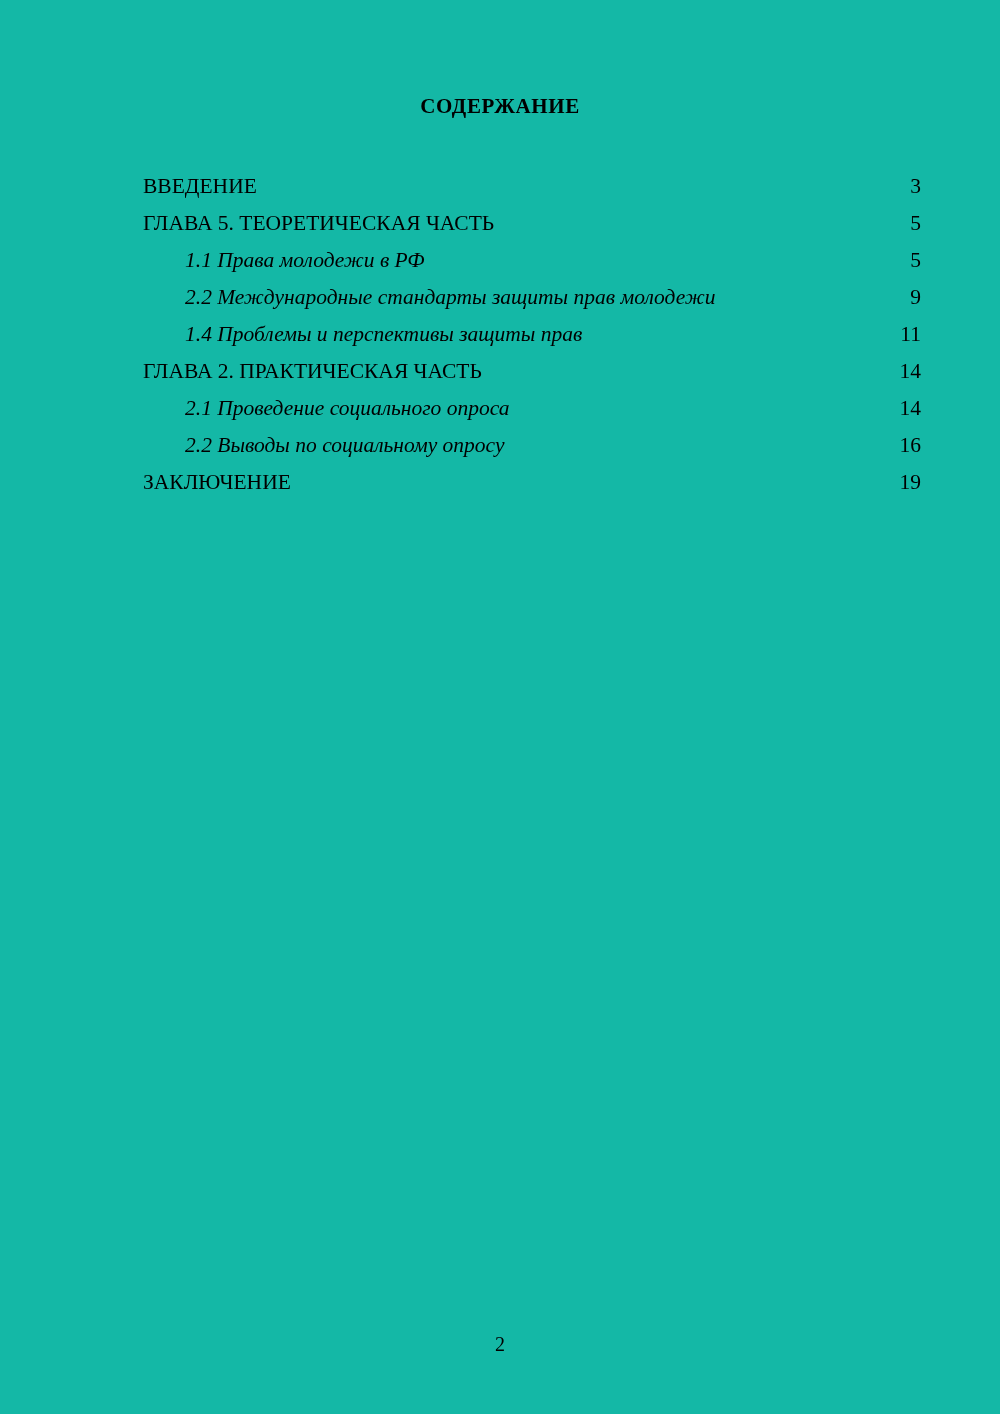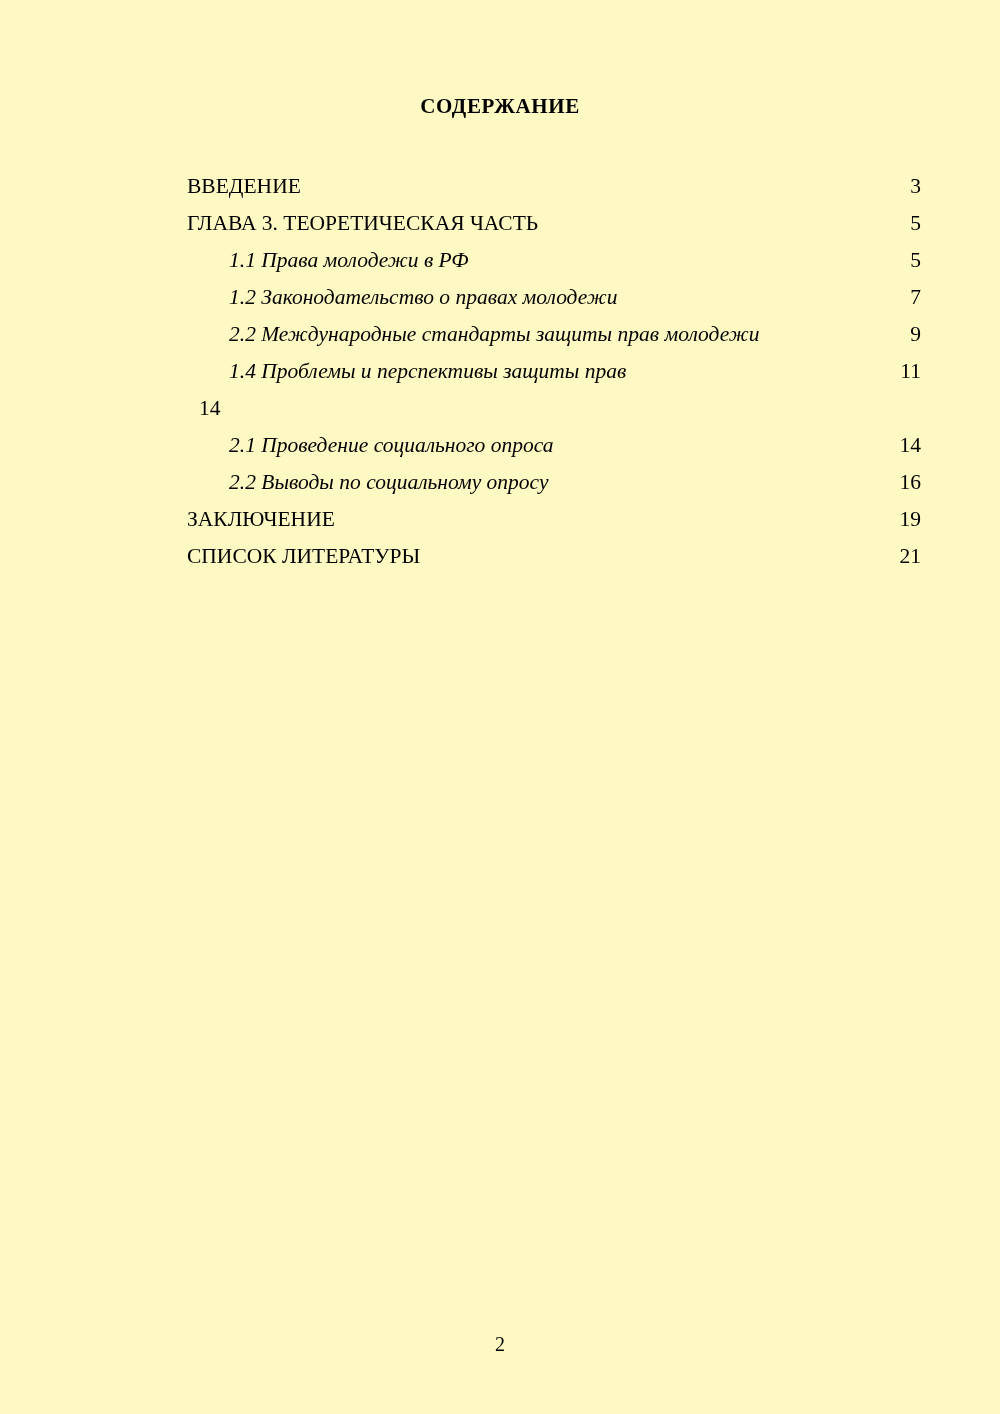--- a/index.html
+++ b/index.html
@@ -4,21 +4,21 @@
 <style>
   html, body {
     margin: 0;
     padding: 0;
     background: #ffffff;
   }
   .page {
     position: relative;
     width: 1000px;
     height: 1414px;
-    background: #fef9c3;
+    background: #14b8a6;
     font-family: "Liberation Serif", "DejaVu Serif", serif;
     color: #000000;
     box-sizing: border-box;
     overflow: hidden;
   }
   .doc-title {
     text-align: center;
     font-weight: bold;
     font-size: 21px;
     letter-spacing: 0.6px;
@@ -34,21 +34,20 @@
     left: 143px;
     width: 778px;
   }
   .toc-entry {
     display: flex;
     align-items: baseline;
     justify-content: space-between;
     font-size: 21.5px;
     line-height: 37px;
     white-space: nowrap;
-    margin-left: 44px;
   }
   .toc-entry .label {
     flex: 0 1 auto;
   }
   .toc-entry .page-num {
     flex: 0 0 auto;
     text-align: right;
     padding-left: 12px;
   }
   .level-1 > .label {
@@ -73,55 +72,48 @@
 <div class="page">
 
   <h1 class="doc-title">СОДЕРЖАНИЕ</h1>
 
   <ul class="toc">
       <li class="toc-entry level-1">
         <span class="label">ВВЕДЕНИЕ</span>
         <span class="page-num">3</span>
       </li>
       <li class="toc-entry level-1">
-        <span class="label">ГЛАВА 3. ТЕОРЕТИЧЕСКАЯ ЧАСТЬ</span>
+        <span class="label">ГЛАВА 5. ТЕОРЕТИЧЕСКАЯ ЧАСТЬ</span>
         <span class="page-num">5</span>
       </li>
       <li class="toc-entry level-2">
         <span class="label">1.1 Права молодежи в РФ</span>
         <span class="page-num">5</span>
-      </li>
-      <li class="toc-entry level-2">
-        <span class="label">1.2 Законодательство о правах молодежи</span>
-        <span class="page-num">7</span>
       </li>
       <li class="toc-entry level-2">
         <span class="label">2.2 Международные стандарты защиты прав молодежи</span>
         <span class="page-num">9</span>
       </li>
       <li class="toc-entry level-2">
         <span class="label">1.4 Проблемы и перспективы защиты прав</span>
         <span class="page-num">11</span>
       </li>
       <li class="toc-entry level-1">
+        <span class="label">ГЛАВА 2. ПРАКТИЧЕСКАЯ ЧАСТЬ</span>
         <span class="page-num">14</span>
       </li>
       <li class="toc-entry level-2">
         <span class="label">2.1 Проведение социального опроса</span>
         <span class="page-num">14</span>
       </li>
       <li class="toc-entry level-2">
         <span class="label">2.2 Выводы по социальному опросу</span>
         <span class="page-num">16</span>
       </li>
       <li class="toc-entry level-1">
         <span class="label">ЗАКЛЮЧЕНИЕ</span>
         <span class="page-num">19</span>
       </li>
-      <li class="toc-entry level-1">
-        <span class="label">СПИСОК ЛИТЕРАТУРЫ</span>
-        <span class="page-num">21</span>
-      </li>
     </ul>
 
   <div class="footer-page">2</div>
 
 </div>
 
 </body></html>

